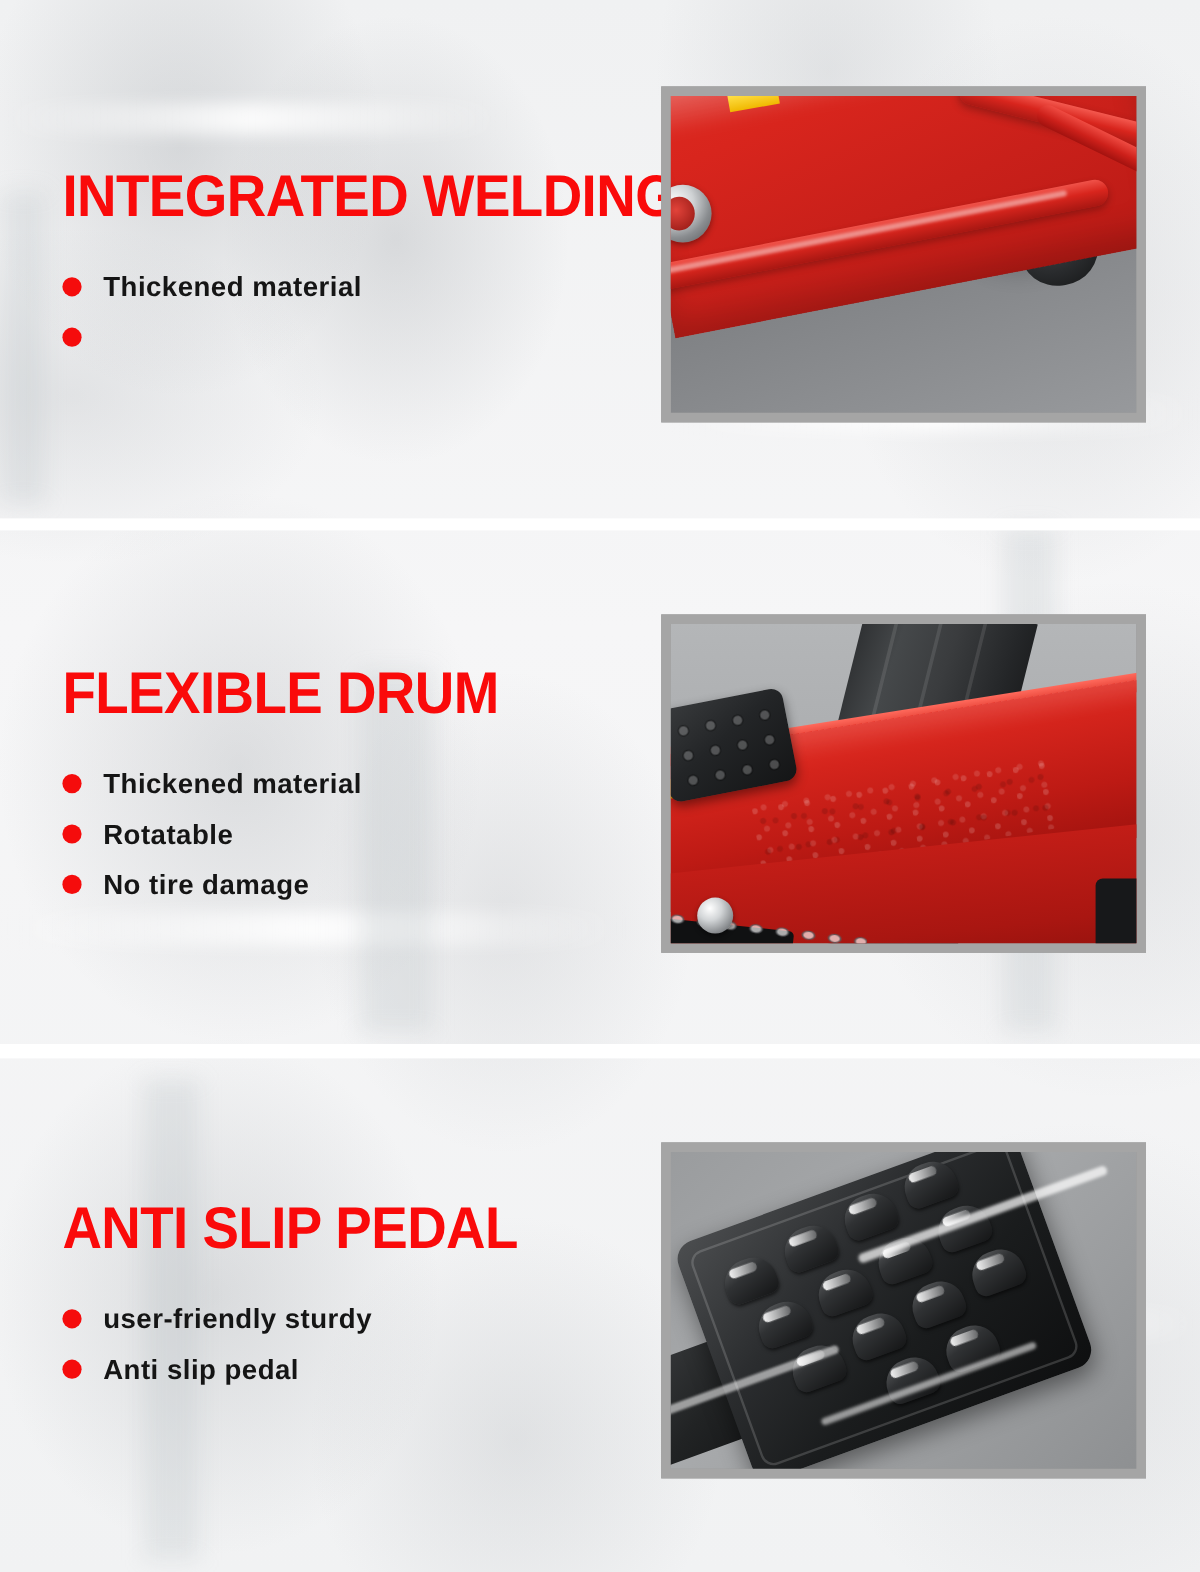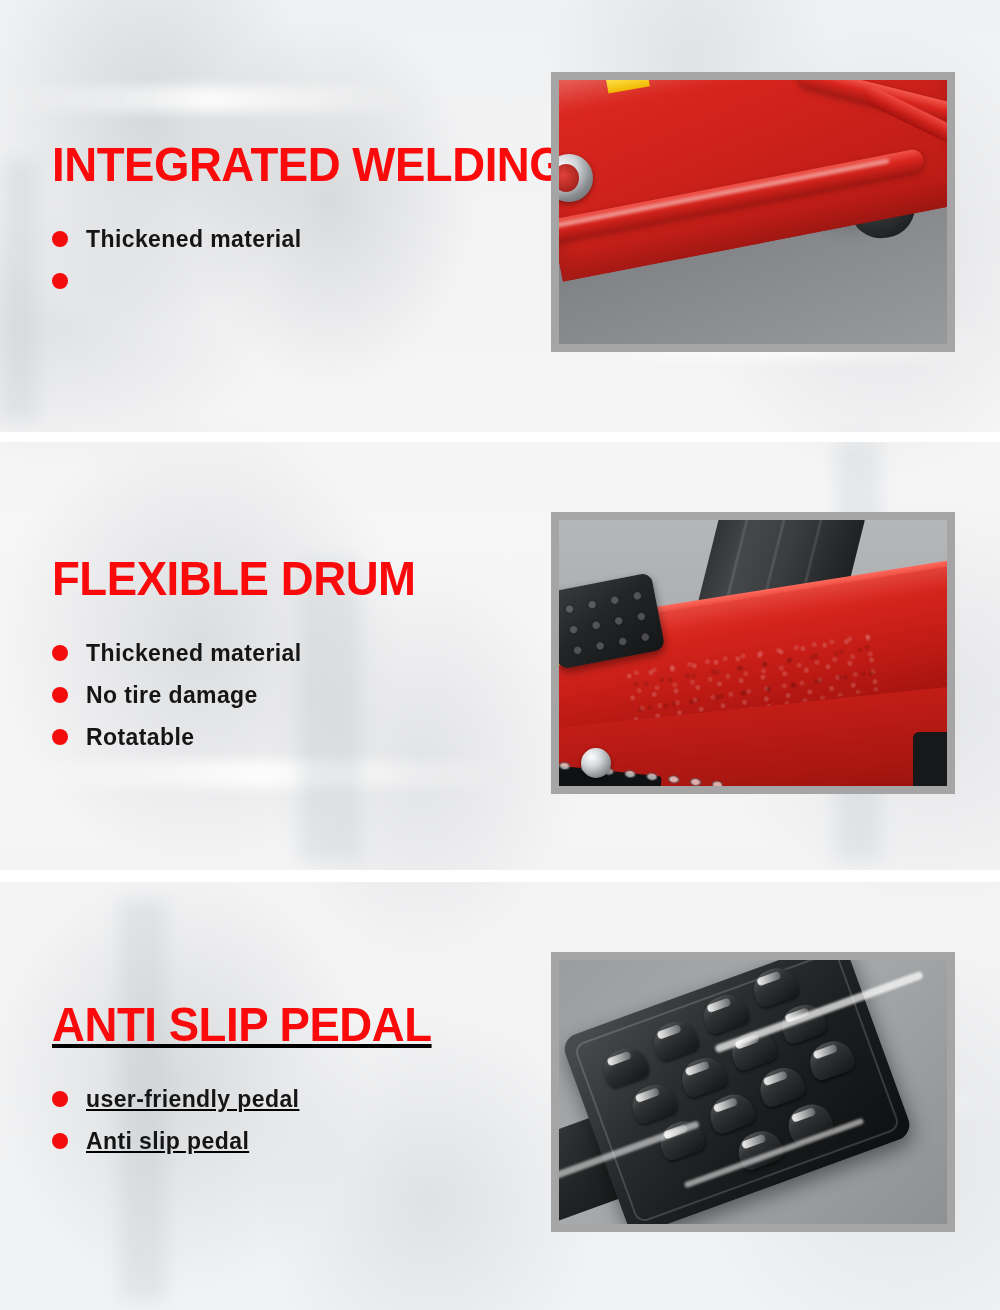--- a/index.html
+++ b/index.html
@@ -473,25 +473,25 @@
   <section class="panel" style="top:442px;height:428px;">
     <div class="text-col" style="top:112px;">
       <h2 class="feature-title">FLEXIBLE DRUM</h2>
       <ul class="bullet-list" style="margin-top:29px;">
         <li class="bullet-item">
           <span class="bullet-dot"></span>
           <span class="bullet-text">Thickened material</span>
         </li>
         <li class="bullet-item">
           <span class="bullet-dot"></span>
+          <span class="bullet-text">Rotatable</span>
+        </li>
+        <li class="bullet-item">
+          <span class="bullet-dot"></span>
           <span class="bullet-text">No tire damage</span>
-        </li>
-        <li class="bullet-item">
-          <span class="bullet-dot"></span>
-          <span class="bullet-text">Rotatable</span>
         </li>
       </ul>
     </div>
 
     <div class="photo-frame" style="top:70px;height:282px;">
       <div class="photo-inner">
         <div class="p2-bg"></div>
         <div class="p2-tire">
           <div class="p2-tire-line" style="left:26px;"></div>
           <div class="p2-tire-line" style="left:62px;"></div>
@@ -510,26 +510,26 @@
         <div class="p2-chain"></div>
         <div class="p2-bolt"></div>
         <div class="p2-darkright"></div>
       </div>
     </div>
   </section>
 
   <div class="divider" style="top:870px;height:12px;"></div>
 
   <section class="panel" style="top:882px;height:428px;">
-    <div class="text-col" style="top:118px;text-decoration:underline;">
+    <div class="text-col" style="top:118px;">
       <h2 class="feature-title">ANTI SLIP PEDAL</h2>
       <ul class="bullet-list" style="margin-top:29px;">
         <li class="bullet-item">
           <span class="bullet-dot"></span>
-          <span class="bullet-text">user-friendly pedal</span>
+          <span class="bullet-text">user-friendly sturdy</span>
         </li>
         <li class="bullet-item">
           <span class="bullet-dot"></span>
           <span class="bullet-text">Anti slip pedal</span>
         </li>
       </ul>
     </div>
 
     <div class="photo-frame" style="top:70px;height:280px;">
       <div class="photo-inner">

